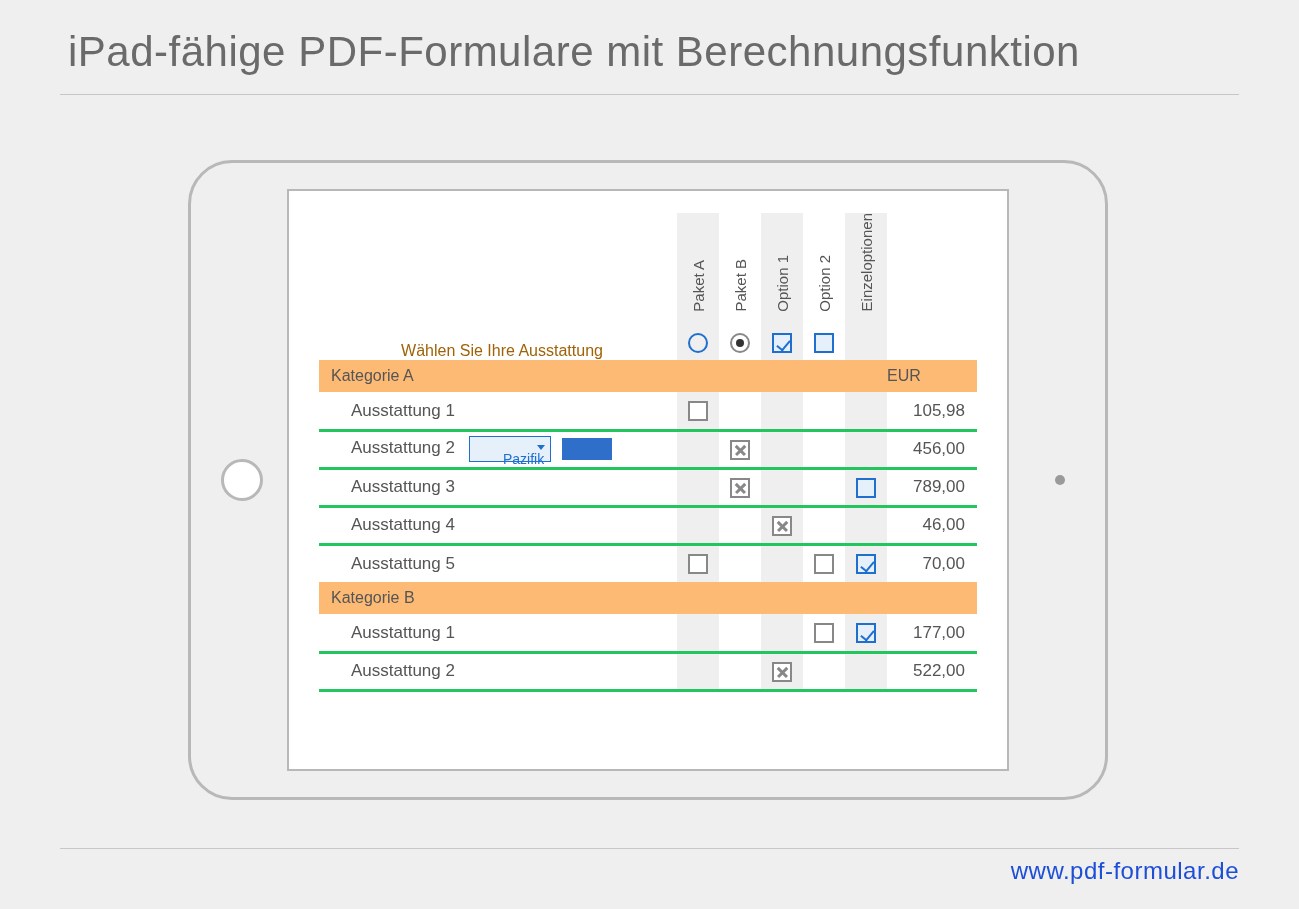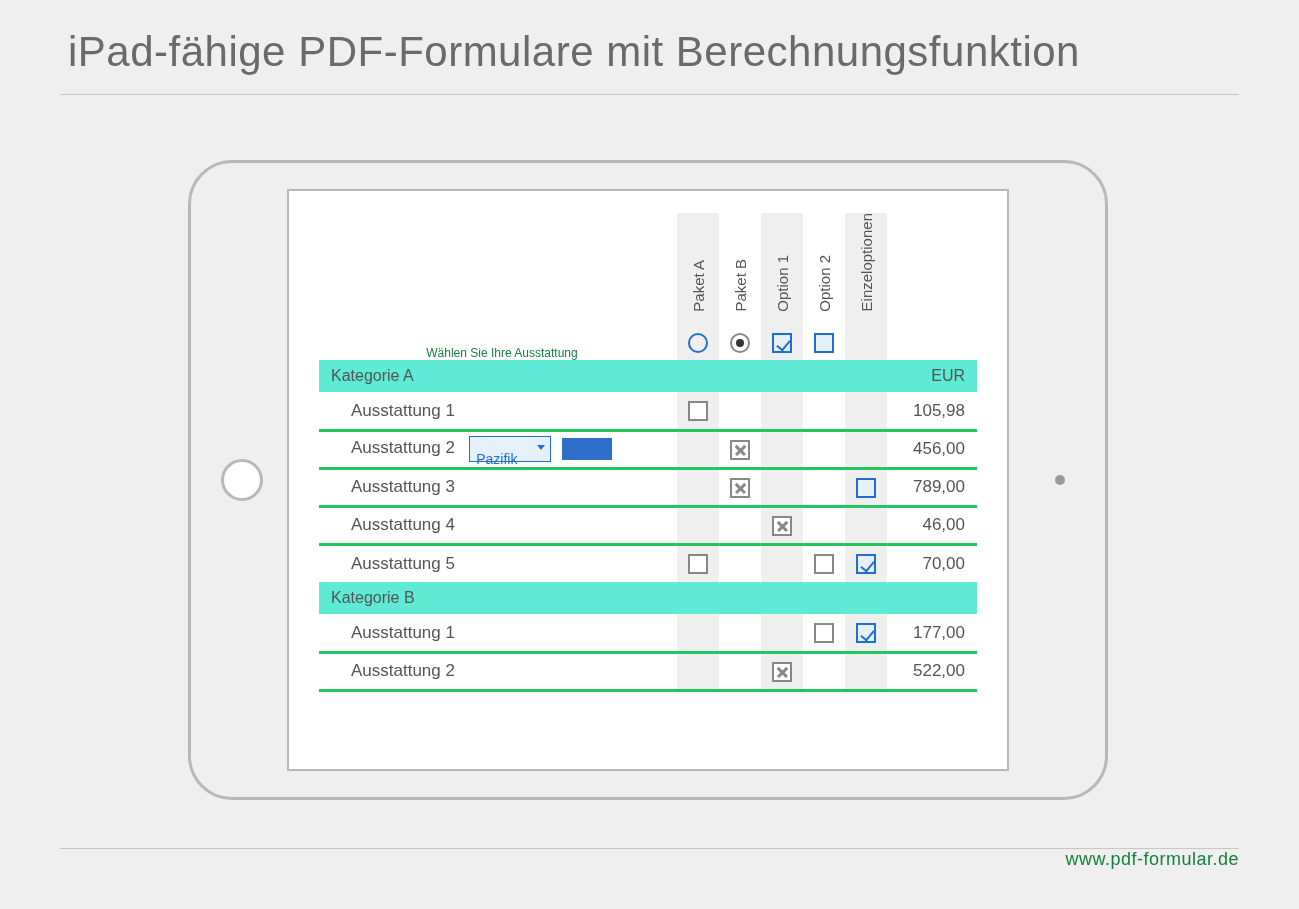--- a/index.html
+++ b/index.html
@@ -15,22 +15,22 @@
  .title {
    position:absolute; left:68px; top:28px;
    font-size:42px; letter-spacing:.5px; color:#6a6a6a;
    font-weight:300;
  }
  .hr {
    position:absolute; left:60px; right:60px; top:94px;
    height:0; border-top:1px solid #c7c7c7;
  }
  .footer {
-   position:absolute; right:60px; bottom:39px;
-   font-size:18px; color:#15803d; letter-spacing:.5px;
+   position:absolute; right:60px; bottom:24px;
+   font-size:24px; color:#1d4ed8; letter-spacing:.5px;
  }
  .footer-hr {
    position:absolute; left:60px; right:60px; bottom:60px;
    height:0; border-top:1px solid #c7c7c7;
  }
 
  
  .ipad {
    position:absolute; left:188px; top:160px;
    width:920px; height:640px;
@@ -62,34 +62,34 @@
  col.c-price { width:90px; }
 
  
  .vhead-row td { height:110px; vertical-align:bottom; text-align:center; }
  .vlabel {
    writing-mode:vertical-rl; transform:rotate(180deg);
    font-size:15px; color:#555; display:inline-block;
    margin-bottom:8px;
  }
  .instr {
-   color:#15803d; font-size:12px; line-height:1.2;
+   color:#a16207; font-size:16px; line-height:1.2;
    padding-left:8px;
  }
 
  .ctrl-row td { height:36px; text-align:center; vertical-align:middle; }
 
  .stripe { background:#efefef; }
 
  .cat-row td {
-   background:#5eead4; height:32px; color:#555;
+   background:#fdba74; height:32px; color:#555;
    font-size:16px;
  }
  .cat-row td:first-child { padding-left:12px; }
- .cat-row td:last-child  { padding-right:12px; text-align:right; }
+ .cat-row td:last-child  { padding-right:12px; text-align:left; }
 
  .item-row td {
    height:38px; border-bottom:3px solid #22c55e;
    text-align:center; vertical-align:middle;
  }
  .item-row td:first-child { text-align:left; padding-left:32px; }
  .item-row td:last-child  { text-align:right; padding-right:12px; font-size:17px; }
  .item-row.noborder td { border-bottom:none; }
 
  
@@ -119,21 +119,21 @@
    width:11px; height:6px; border-left:2.5px solid #1f6fcf; border-bottom:2.5px solid #1f6fcf;
    transform:rotate(-50deg);
  }
  .cb.blue.check::after{ border-color:#1f6fcf; }
 
  .dd {
    display:inline-block; width:82px; height:22px;
    border:1px solid #1f6fcf; background:#e6f0fb;
    color:#1f6fcf; font-size:14px; line-height:20px;
    padding:12px 6px; position:relative; vertical-align:middle;
-   text-align:left;
+   text-align:right;
  }
  .dd::after{
    content:""; position:absolute; right:5px; top:8px;
    border-left:4px solid transparent; border-right:4px solid transparent;
    border-top:5px solid #1f6fcf;
  }
  .swatch {
    display:inline-block; width:50px; height:22px; background:#2f6fc9;
    vertical-align:middle; margin-left:6px;
  }

